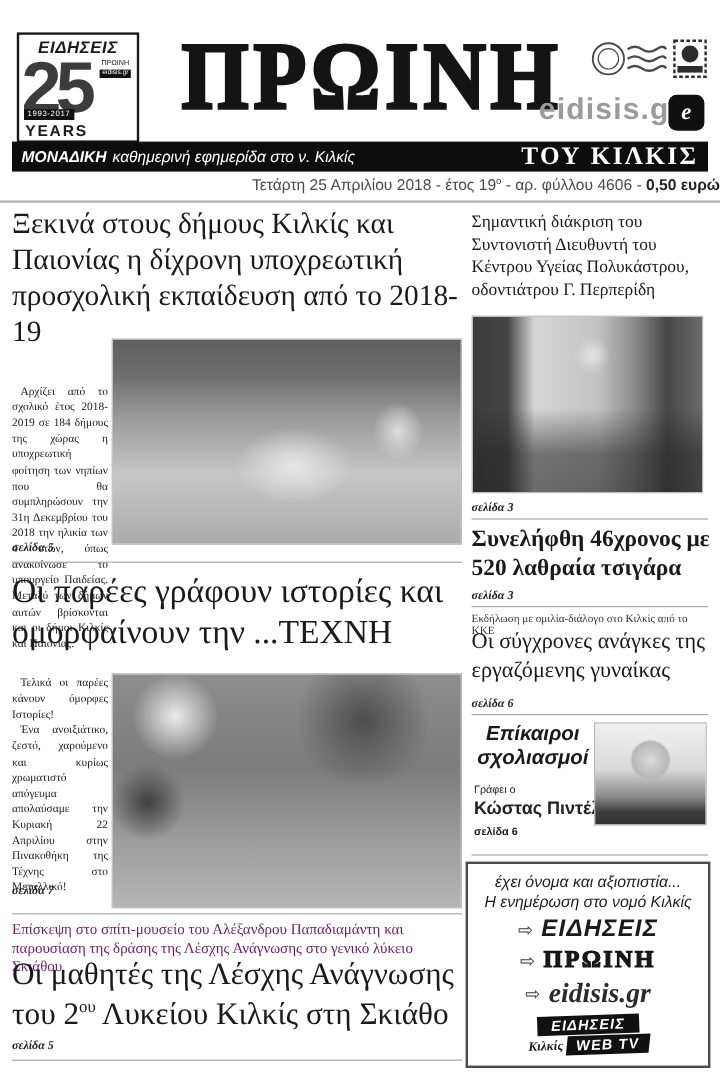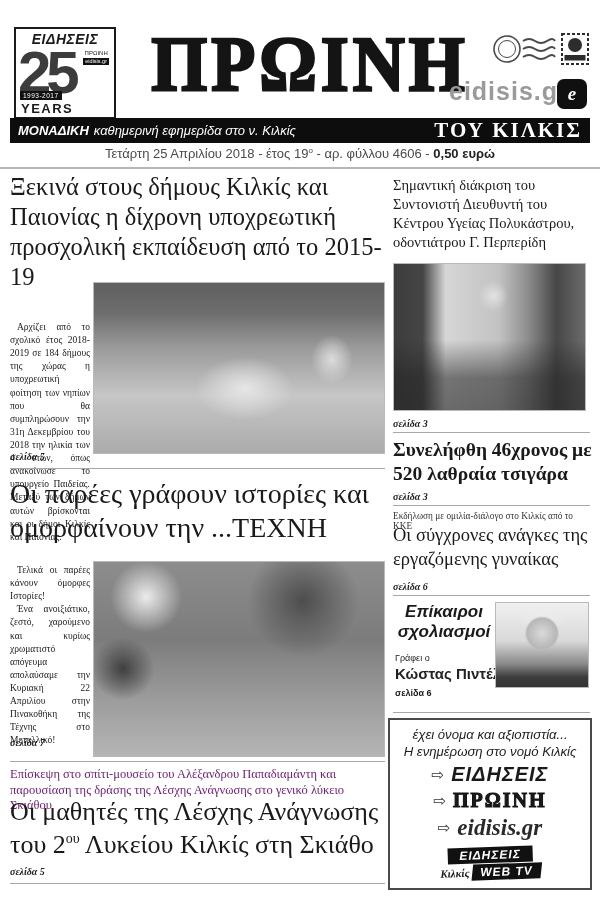--- a/index.html
+++ b/index.html
@@ -33,21 +33,21 @@
              border-radius:7px;color:#fff;display:flex;align-items:center;justify-content:center;
              font-family:"Liberation Serif",serif;font-style:italic;font-weight:bold;font-size:19px;}
 
   .tagline-bar{position:absolute;left:10px;top:118px;width:580px;height:25px;background:#0d0d0d;
                color:#fff;display:flex;align-items:center;justify-content:space-between;
                padding:0 8px;box-sizing:border-box;}
   .tagline-left{font-family:"Liberation Sans",sans-serif;font-style:italic;font-size:13px;white-space:nowrap;}
   .tagline-left b{margin-right:5px;}
   .tagline-right{font-family:"Liberation Serif",serif;font-weight:bold;font-size:21px;letter-spacing:2px;white-space:nowrap;}
 
-  .dateline{position:absolute;left:0;top:146px;width:100%;text-align:center;
+  .dateline{position:absolute;left:0;top:146px;width:100%;text-align:right;
             font-family:"Liberation Sans",sans-serif;font-size:13px;color:#4a4a4a;}
   .dateline sup{font-size:8px;}
   .dateline b{color:#222;}
   .rule-top{position:absolute;left:0;top:167px;width:600px;height:2px;background:#b5b5b5;}
 
   
   .rule{position:absolute;height:1px;background:#a8a8a8;}
   .pref{position:absolute;font-family:"Liberation Serif",serif;font-style:italic;
         font-weight:bold;font-size:10px;color:#222;}
   .photo{position:absolute;border:1px solid #b9b9b9;box-sizing:border-box;}
@@ -177,21 +177,21 @@
   <div class="tagline-bar">
     <span class="tagline-left"><b>ΜΟΝΑΔΙΚΗ</b><span>καθημερινή εφημερίδα στο ν. Κιλκίς</span></span>
     <span class="tagline-right">ΤΟΥ ΚΙΛΚΙΣ</span>
   </div>
 
   <div class="dateline">
     <span>Τετάρτη  25 Απριλίου 2018 - έτος 19</span><sup>ο</sup><span> - αρ. φύλλου 4606 - </span><b>0,50 ευρώ</b>
   </div>
   <div class="rule-top"></div>
 
-  <div class="h1">Ξεκινά στους δήμους Κιλκίς και Παιονίας η δίχρονη υποχρεωτική προσχολική εκπαίδευση από το 2015-19</div>
+  <div class="h1">Ξεκινά στους δήμους Κιλκίς και Παιονίας η δίχρονη υποχρεωτική προσχολική εκπαίδευση από το 2018-19</div>
   <div class="lead1">
     <p>Αρχίζει από το σχολικό έτος 2018-2019 σε 184 δήμους της χώρας η υποχρεωτική φοίτηση των νηπίων που θα συμπληρώσουν την 31η Δεκεμβρίου του 2018 την ηλικία των 4 ετών, όπως ανακοίνωσε το υπουργείο Παιδείας. Μεταξύ των δήμων αυτών βρίσκονται και οι δήμοι Κιλκίς και Παιονίας.</p>
   </div>
   <div class="photo photo1"></div>
   <div class="pref pref1">σελίδα 5</div>
   <div class="rule rule1"></div>
 
   <div class="h2">Οι παρέες γράφουν ιστορίες και ομορφαίνουν την ...ΤΕΧΝΗ</div>
   <div class="lead2">
     <p>Τελικά οι παρέες κάνουν όμορφες Ιστορίες!</p>

